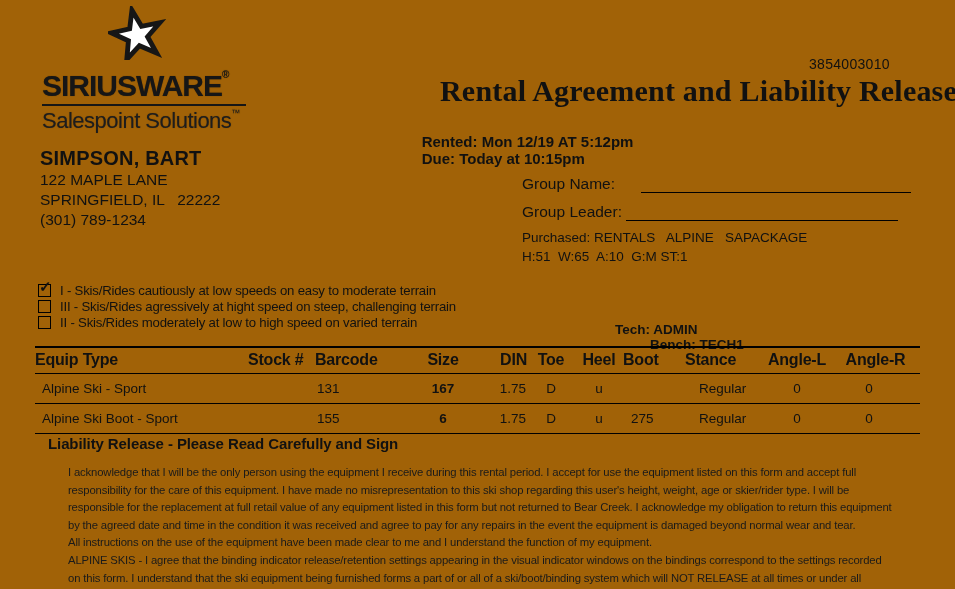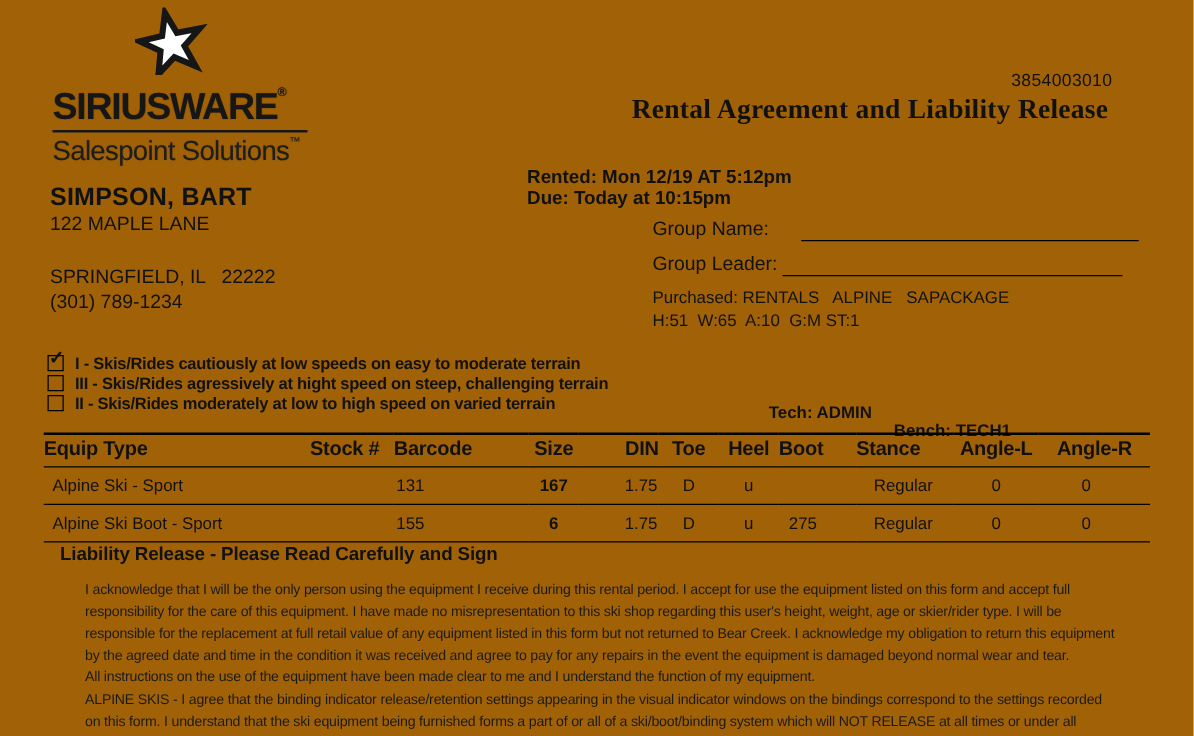--- a/index.html
+++ b/index.html
@@ -13,49 +13,49 @@
          text-shadow:0 0 1px rgba(0,0,0,.45);line-height:30px;white-space:nowrap;}
   .brand sup{font-size:10px;font-weight:700;vertical-align:18px;letter-spacing:0;}
   .logo-rule{border-top:2.5px solid #161616;width:204px;margin:3px 0 2px;}
   .tagline{font-size:22px;font-weight:400;letter-spacing:-0.5px;color:#1d1d1d;
            text-shadow:0 0 1px rgba(0,0,0,.35);white-space:nowrap;}
   .tagline sup{font-size:9px;vertical-align:12px;}
 
   
   .doc-number{position:absolute;top:56px;left:809px;font-size:14px;letter-spacing:.3px;}
   .page-title{position:absolute;top:74px;left:440px;width:512px;text-align:center;
-              font-family:"Liberation Serif",serif;font-weight:bold;font-size:22px;
+              font-family:"Liberation Serif",serif;font-weight:bold;font-size:30px;
               letter-spacing:.2px;white-space:nowrap;}
   .rent-line{position:absolute;top:116px;left:405px;font-size:15px;font-weight:bold;white-space:pre;}
   .rent-line .due{}
 
   
   .customer{position:absolute;left:40px;top:146px;}
   .cust-name{font-size:20px;font-weight:bold;letter-spacing:.2px;line-height:24px;}
   .cust-line{font-size:15.5px;line-height:20px;white-space:pre;}
-  .cust-city{margin-top:22px;}
+  .cust-city{}
 
   
   .group{position:absolute;left:522px;top:165px;width:405px;font-size:15.5px;}
   .group-row{height:28px;display:flex;align-items:flex-end;}
   .group-label{display:inline-block;}
   .fill-line{display:inline-block;border-bottom:1.3px solid #000;height:16px;flex:1;}
   .gap-a{margin-left:26px;max-width:270px;}
   .gap-b{margin-left:4px;max-width:272px;}
   .purchased{margin-top:9px;font-size:13.5px;white-space:pre;}
   .stats{margin-top:4px;font-size:13.5px;white-space:pre;}
 
   
   .skier{position:absolute;left:38px;top:283px;}
   .opt{display:flex;align-items:center;height:15.8px;}
   .box{width:11px;height:11px;border:1.7px solid #000;margin-right:9px;position:relative;flex:none;}
   .mark{position:absolute;left:0px;top:-6px;font-size:15px;font-weight:bold;line-height:15px;}
-  .opt-label{font-size:13.2px;font-weight:bold;letter-spacing:-.2px;white-space:nowrap;}
+  .opt-label{font-size:13.2px;font-weight:normal;letter-spacing:-.2px;white-space:nowrap;}
   .tech-bench{position:absolute;left:600px;top:307px;font-size:13.5px;font-weight:bold;white-space:pre;}
-  .tech-bench .bench{margin-left:100px;}
+  .tech-bench .bench{margin-left:35px;}
 
   
   table.equip{position:absolute;left:35px;top:346px;width:885px;border-collapse:collapse;
               table-layout:fixed;font-size:13.5px;border-top:2.2px solid #000;}
   table.equip th{font-weight:600;border-bottom:1.9px solid #000;padding:3px 0 4px;
                  font-size:16px;letter-spacing:-.2px;}
   table.equip td{height:27px;border-bottom:1.7px solid #000;}
   .c1{text-align:left;padding-left:7px;}
   .c2{text-align:left;padding-left:2px;}
   .c3{text-align:left;padding-left:2px;}

